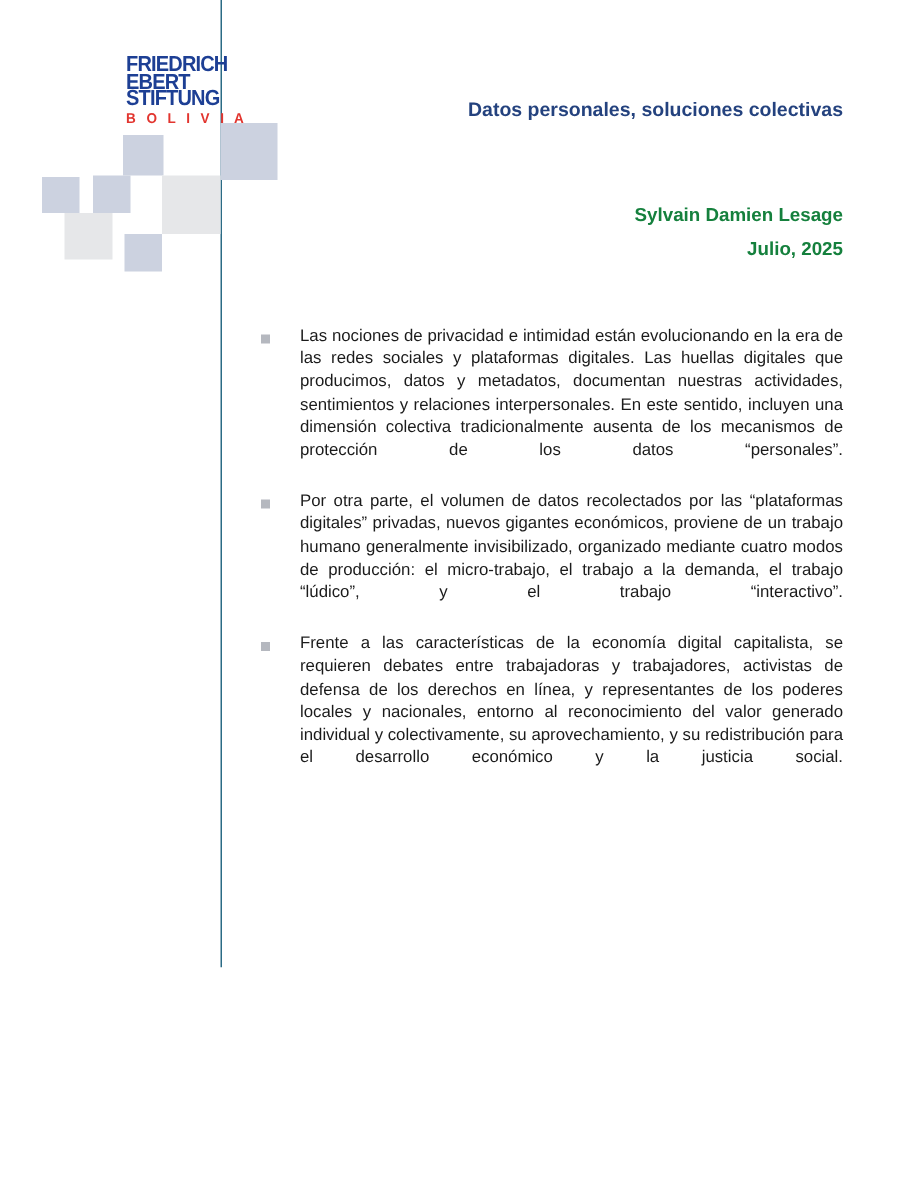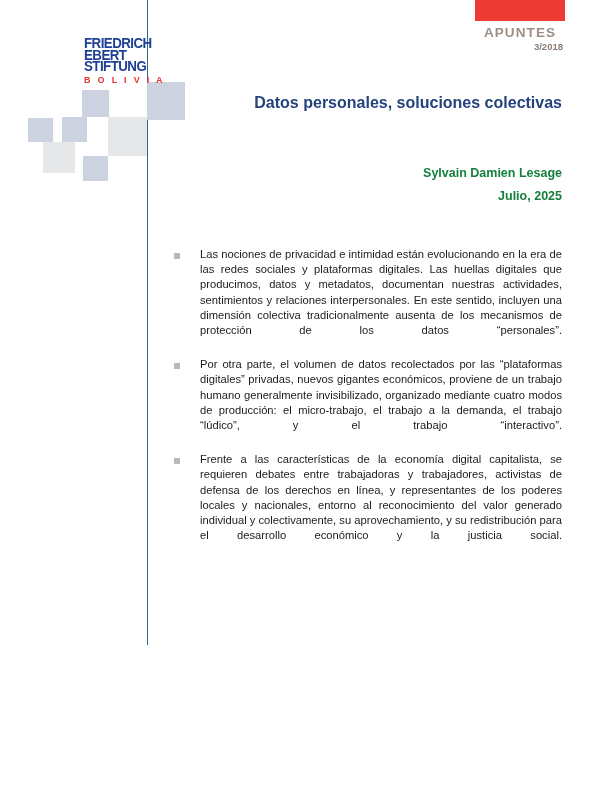--- a/index.html
+++ b/index.html
@@ -99,23 +99,23 @@
 
   
   .content {
     position: absolute;
     left: 174px;
     top: 0;
     width: 388px;
   }
 
   .title {
-    margin-top: 90px;
-    text-align: right;
-    font-size: 16px;
+    margin-top: 60px;
+    text-align: right;
+    font-size: 13px;
     font-weight: bold;
     line-height: 25px;
     color: #24427e;
   }
 
   .byline {
     margin-top: 48px;
     text-align: right;
     font-size: 12.5px;
     font-weight: bold;
@@ -174,25 +174,20 @@
 
   <div class="logo">
     <div class="logo-lines">
       <div>FRIEDRICH</div>
       <div>EBERT</div>
       <div>STIFTUNG</div>
     </div>
     <div class="logo-bolivia">B O L I V I A</div>
   </div>
 
-  <div class="apuntes-block">
-    <div class="apuntes-bar"></div>
-    <div class="apuntes-label">APUNTES</div>
-    <div class="apuntes-issue">3/2018</div>
-  </div>
 
   <div class="content">
 
     <div class="title">Datos personales, soluciones colectivas</div>
 
     <div class="byline">
       <span>Sylvain Damien Lesage</span>
       <span class="date">Julio, 2025</span>
     </div>
 

